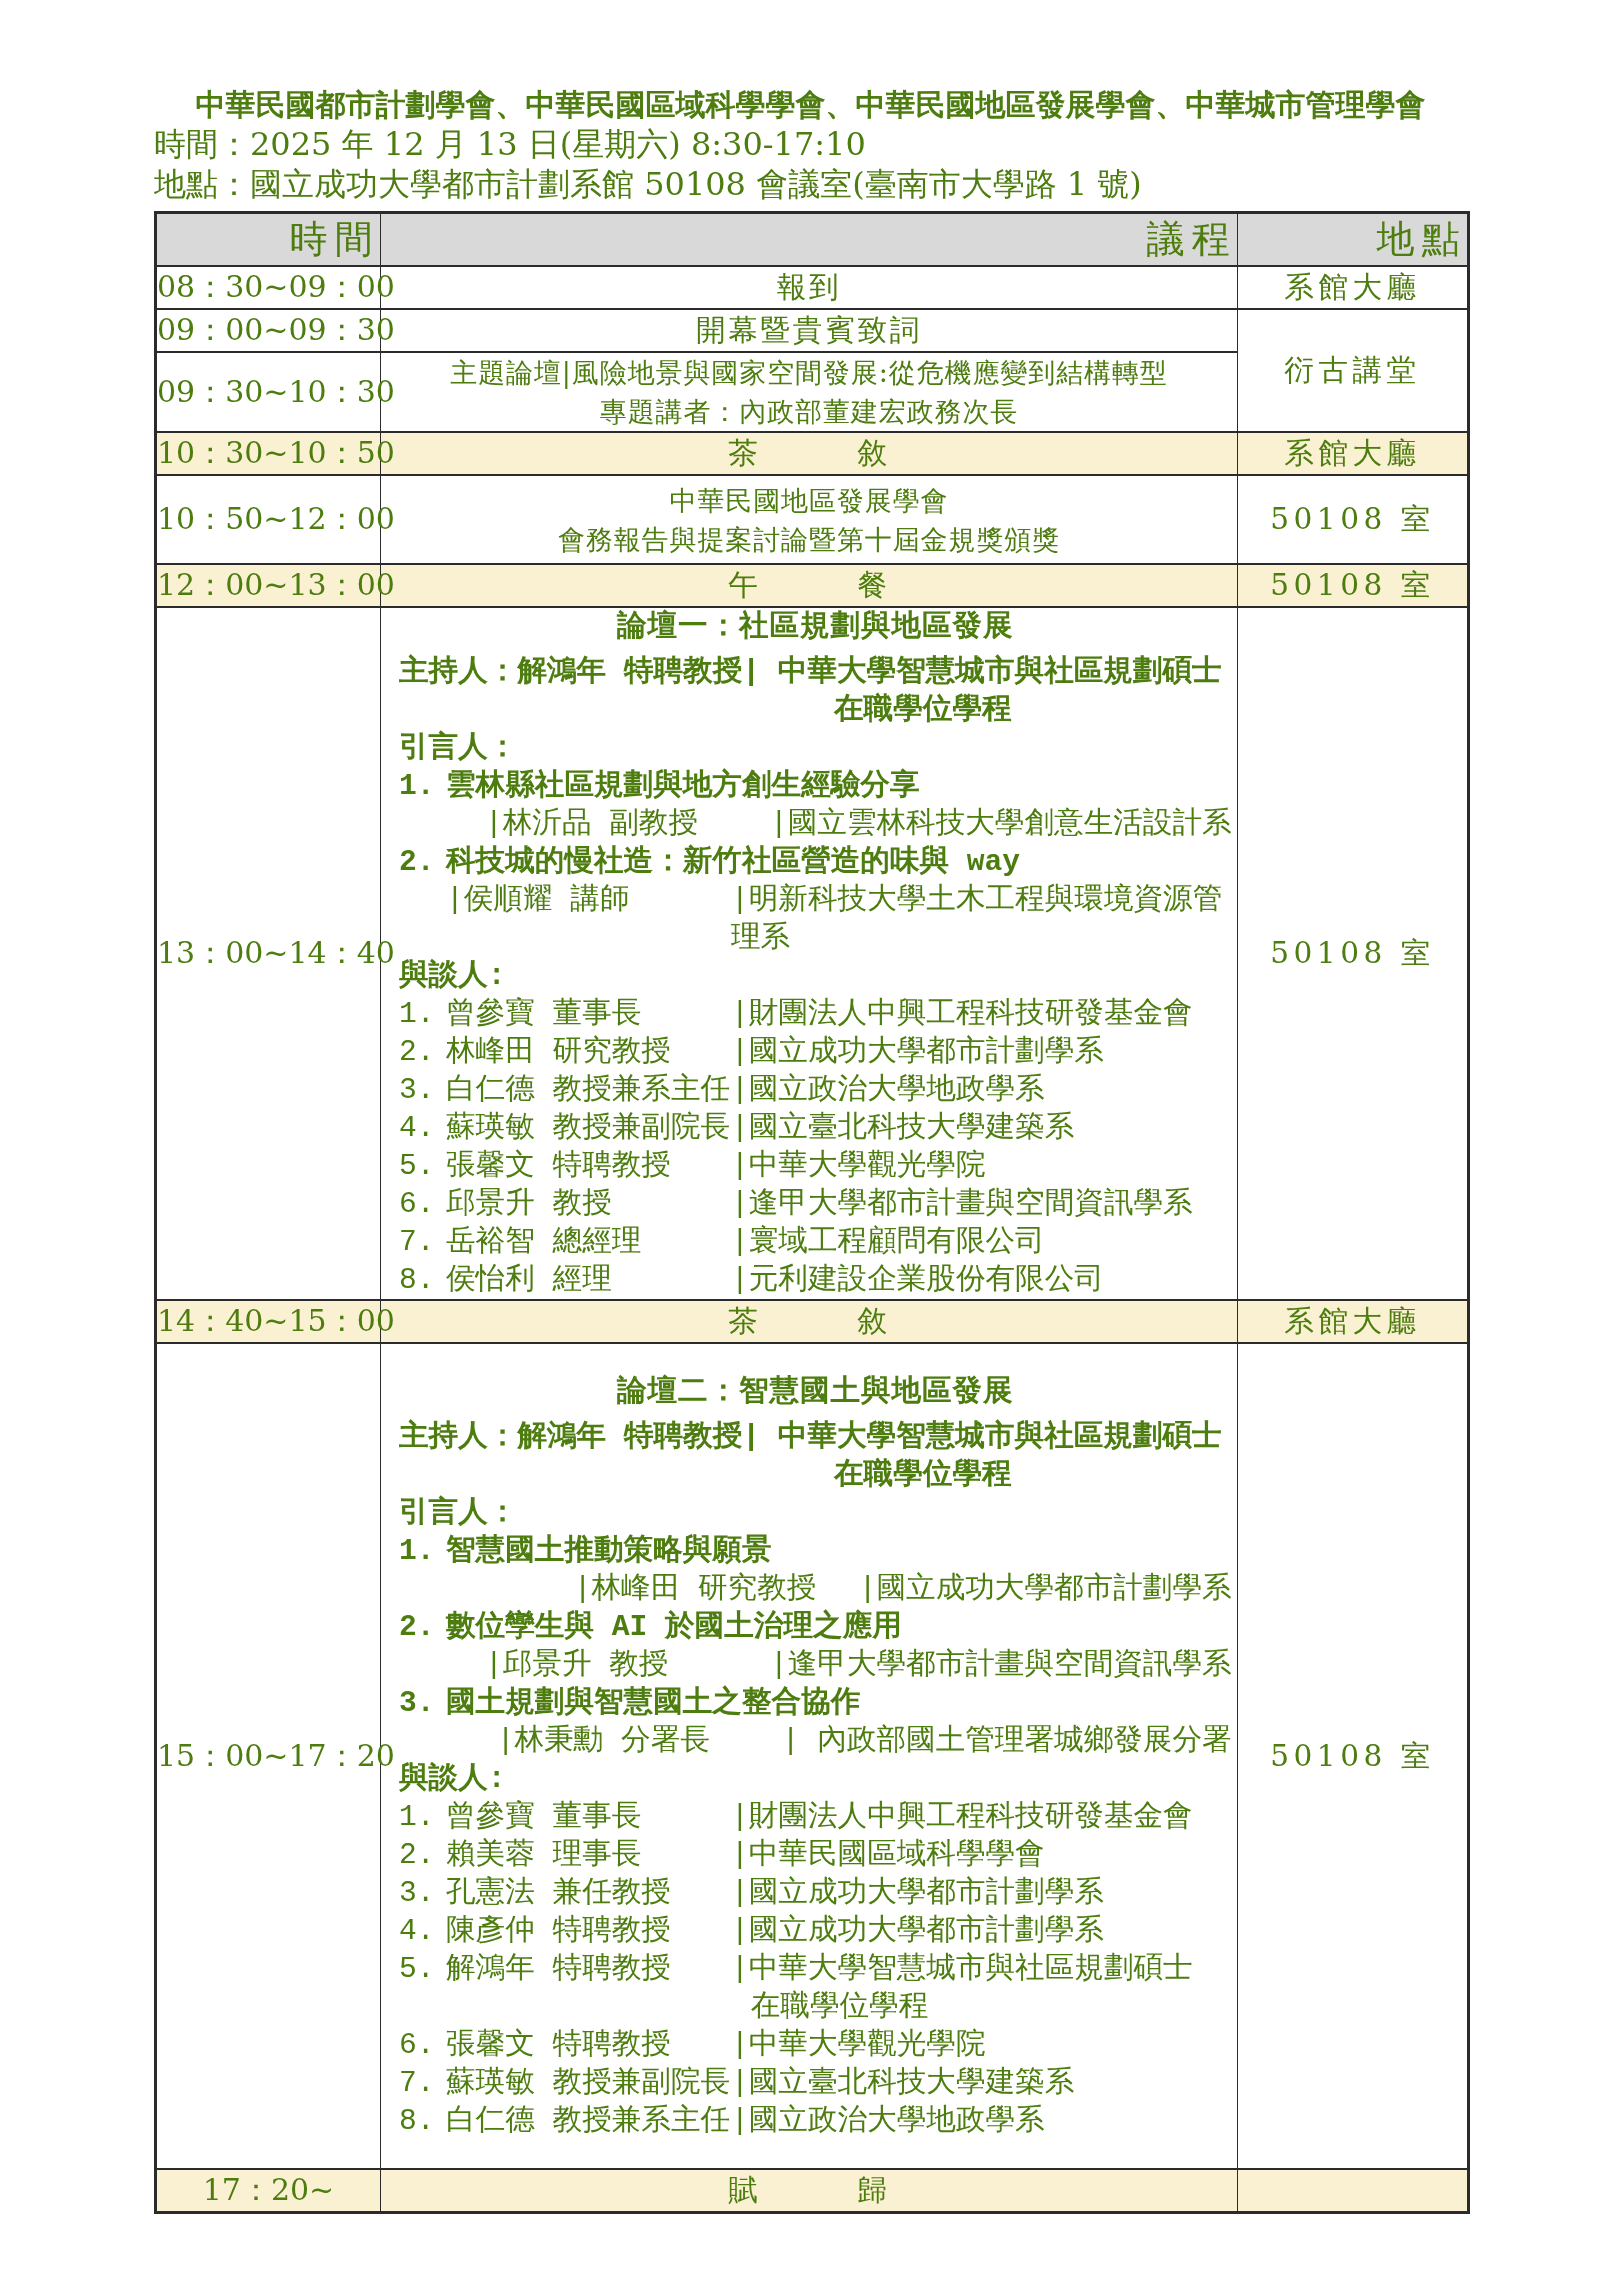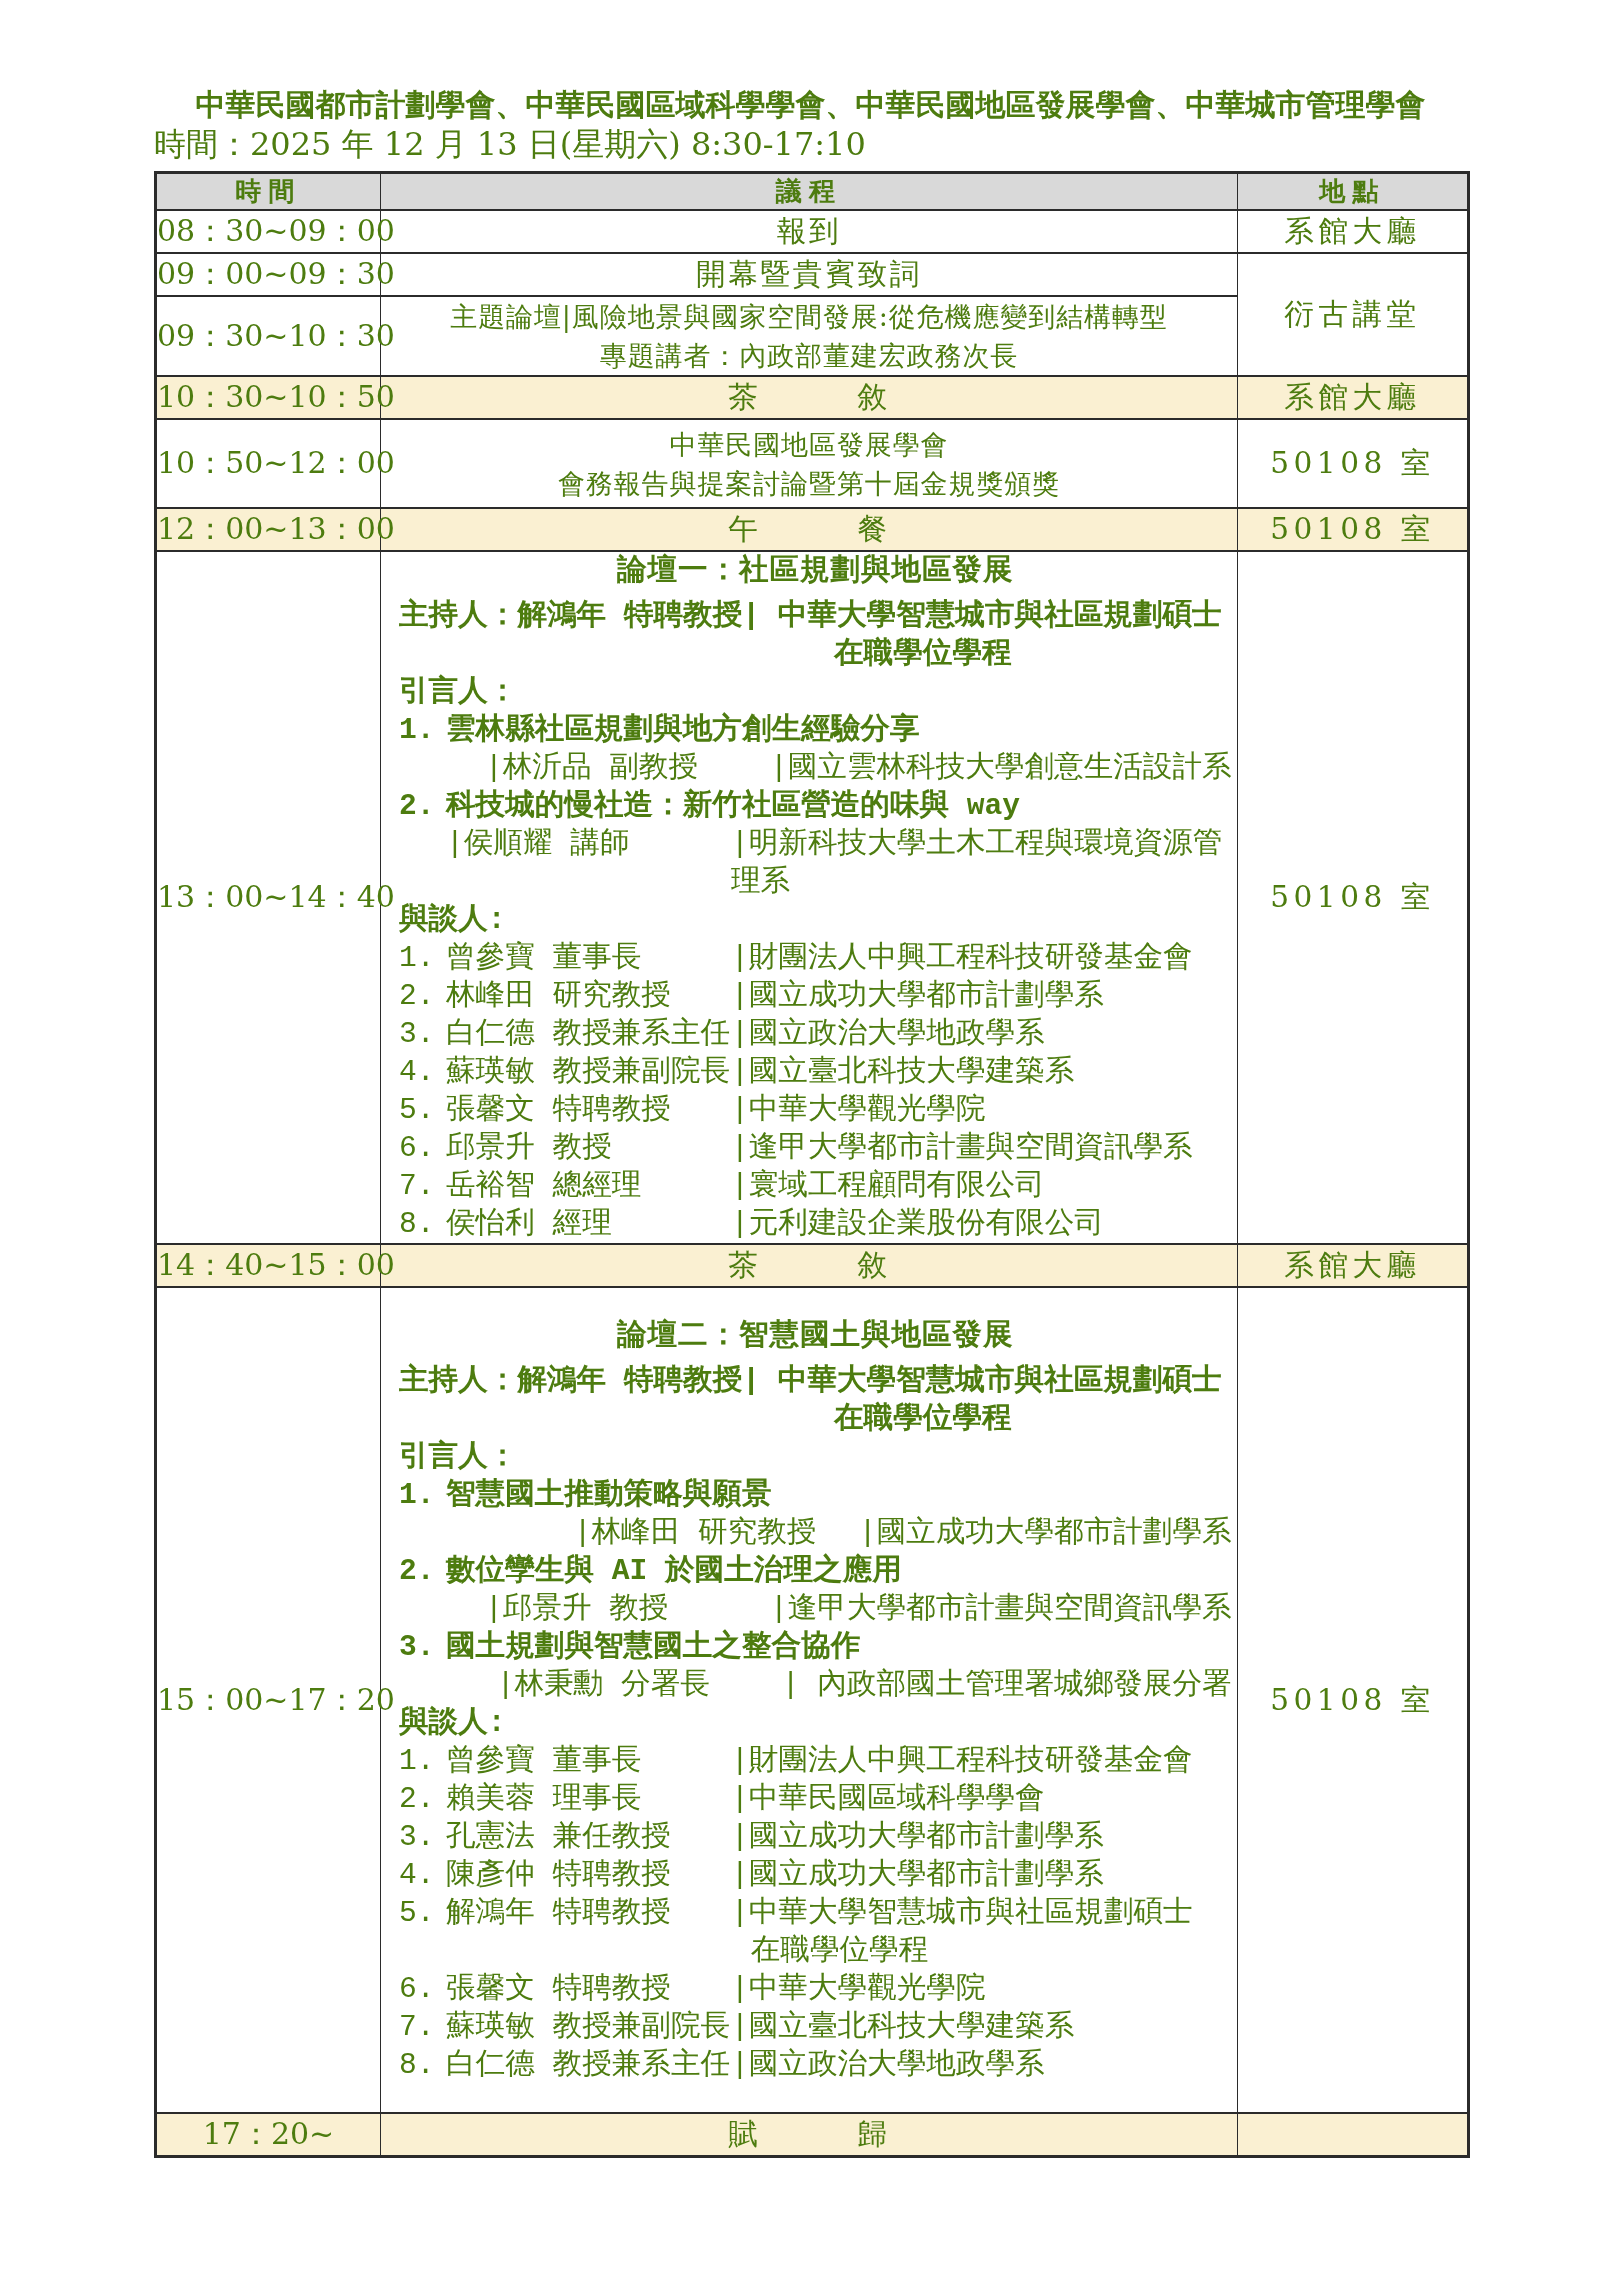--- a/index.html
+++ b/index.html
@@ -52,23 +52,23 @@
     border-bottom: 2.7px solid #2b2b2b;
     padding: 0;
     box-sizing: border-box;
   }
   col.c-time { width: 225px; }
   col.c-agenda { width: 857px; }
   col.c-loc { width: 231px; }
 
   tr.header-row th {
     background: #d9d9d9;
-    font-weight: bold;
-    font-size: 26px;
-    text-align: center;
+    font-weight: normal;
+    font-size: 38px;
+    text-align: right;
     letter-spacing: 7.2px;
     height: 36px;
   }
   td.time-cell {
     text-align: center;
     vertical-align: middle;
     font-size: 30px;
     white-space: nowrap;
   }
   td.agenda-simple {
@@ -135,20 +135,21 @@
   tr.r-closing td { height: 39px; }
 </style>
 </head>
 <body>
 
 <div class="page">
   <div class="content">
 
     <div class="org-line">中華民國都市計劃學會、中華民國區域科學學會、中華民國地區發展學會、中華城市管理學會</div>
     <div class="meta-line">時間：2025 年 12 月 13 日(星期六) 8:30-17:10</div>
+    <div class="meta-line">地點：國立成功大學都市計劃系館 50108 會議室(臺南市大學路 1 號)</div>
 
     <table class="agenda">
       <colgroup>
         <col class="c-time">
           <col class="c-agenda">
           <col class="c-loc">
       </colgroup>
 
       <tbody>
           <tr class="header-row">

